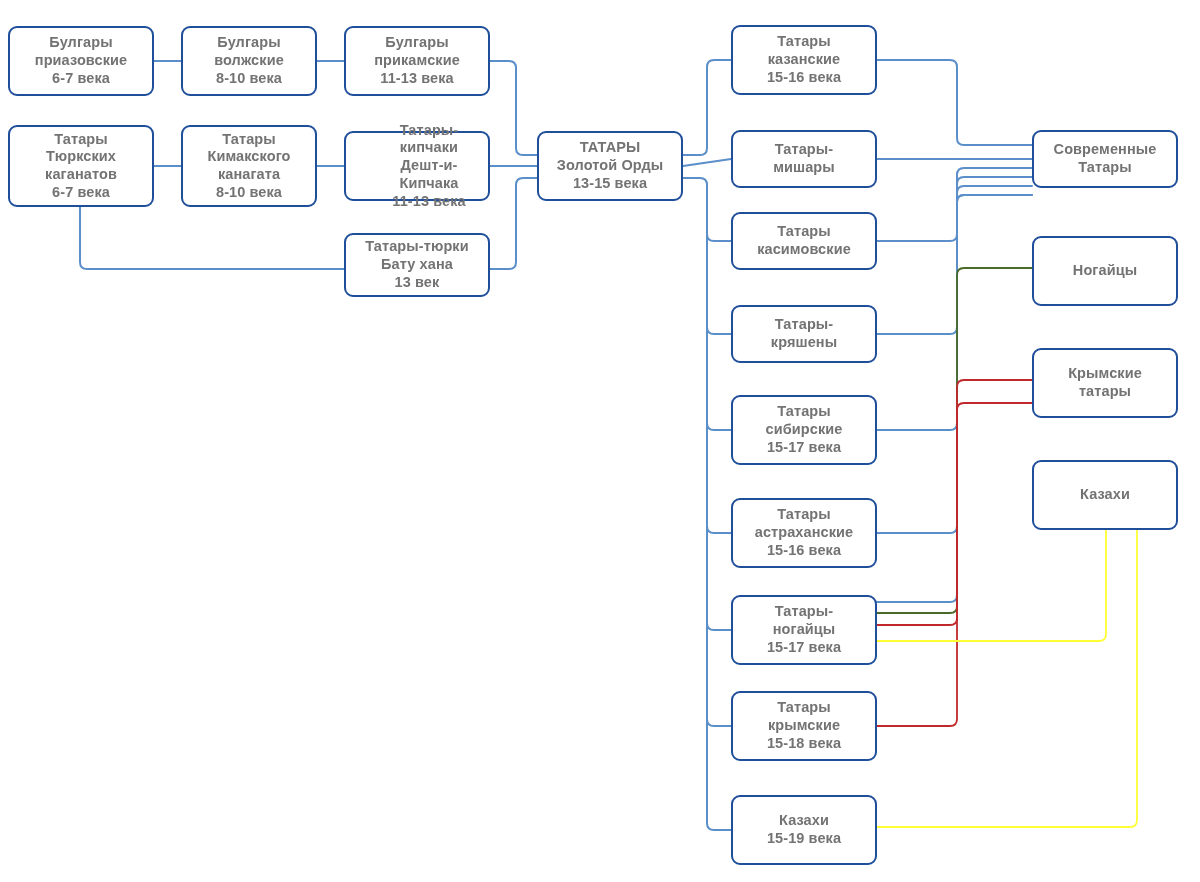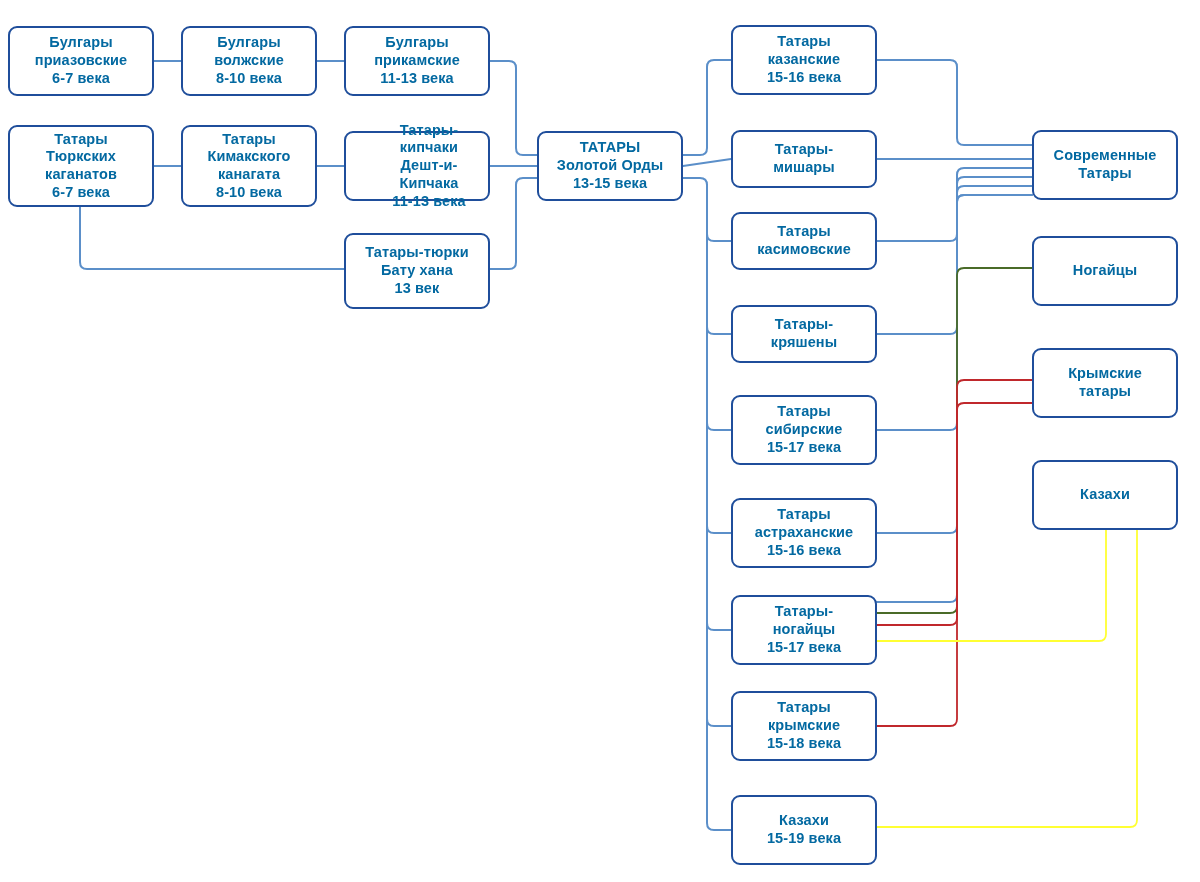--- a/index.html
+++ b/index.html
@@ -25,21 +25,21 @@
   .node{
     position:absolute;
     box-sizing:border-box;
     background:#ffffff;
     border:2.5px solid #1f4e9b;
     border-radius:9px;
     display:flex;
     align-items:center;
     justify-content:center;
     text-align:center;
-    color:#0369a1;
+    color:#737373;
     font-weight:bold;
     font-size:14.5px;
     line-height:1.22;
     letter-spacing:0.1px;
     z-index:2;
   }
   .node .node-text{
     display:block;
     padding:0 4px;
     white-space:pre-line;
@@ -106,21 +106,21 @@
         <span class="node-text">Татары
 Кимакского
 канагата
 8-10 века</span>
       </div>
       <div class="node" style="left: 344px; top: 131px; width: 146px; height: 70px; padding-left: 24px;">
         <span class="node-text">Татары-кипчаки
 Дешт-и-Кипчака
 11-13 века</span>
       </div>
-      <div class="node" style="left: 344px; top: 233px; width: 146px; height: 76px;">
+      <div class="node" style="left: 344px; top: 233px; width: 146px; height: 64px;">
         <span class="node-text">Татары-тюрки
 Бату хана
 13 век</span>
       </div>
       <div class="node" style="left: 537px; top: 131px; width: 146px; height: 70px;">
         <span class="node-text">ТАТАРЫ
 Золотой Орды
 13-15 века</span>
       </div>
       <div class="node" style="left: 731px; top: 25px; width: 146px; height: 70px;">
@@ -157,21 +157,21 @@
       </div>
       <div class="node" style="left: 731px; top: 691px; width: 146px; height: 70px;">
         <span class="node-text">Татары
 крымские
 15-18 века</span>
       </div>
       <div class="node" style="left: 731px; top: 795px; width: 146px; height: 70px;">
         <span class="node-text">Казахи
 15-19 века</span>
       </div>
-      <div class="node" style="left: 1032px; top: 130px; width: 146px; height: 70px;">
+      <div class="node" style="left: 1032px; top: 130px; width: 146px; height: 58px;">
         <span class="node-text">Современные
 Татары</span>
       </div>
       <div class="node" style="left: 1032px; top: 236px; width: 146px; height: 70px;">
         <span class="node-text">Ногайцы</span>
       </div>
       <div class="node" style="left: 1032px; top: 348px; width: 146px; height: 70px;">
         <span class="node-text">Крымские
 татары</span>
       </div>

